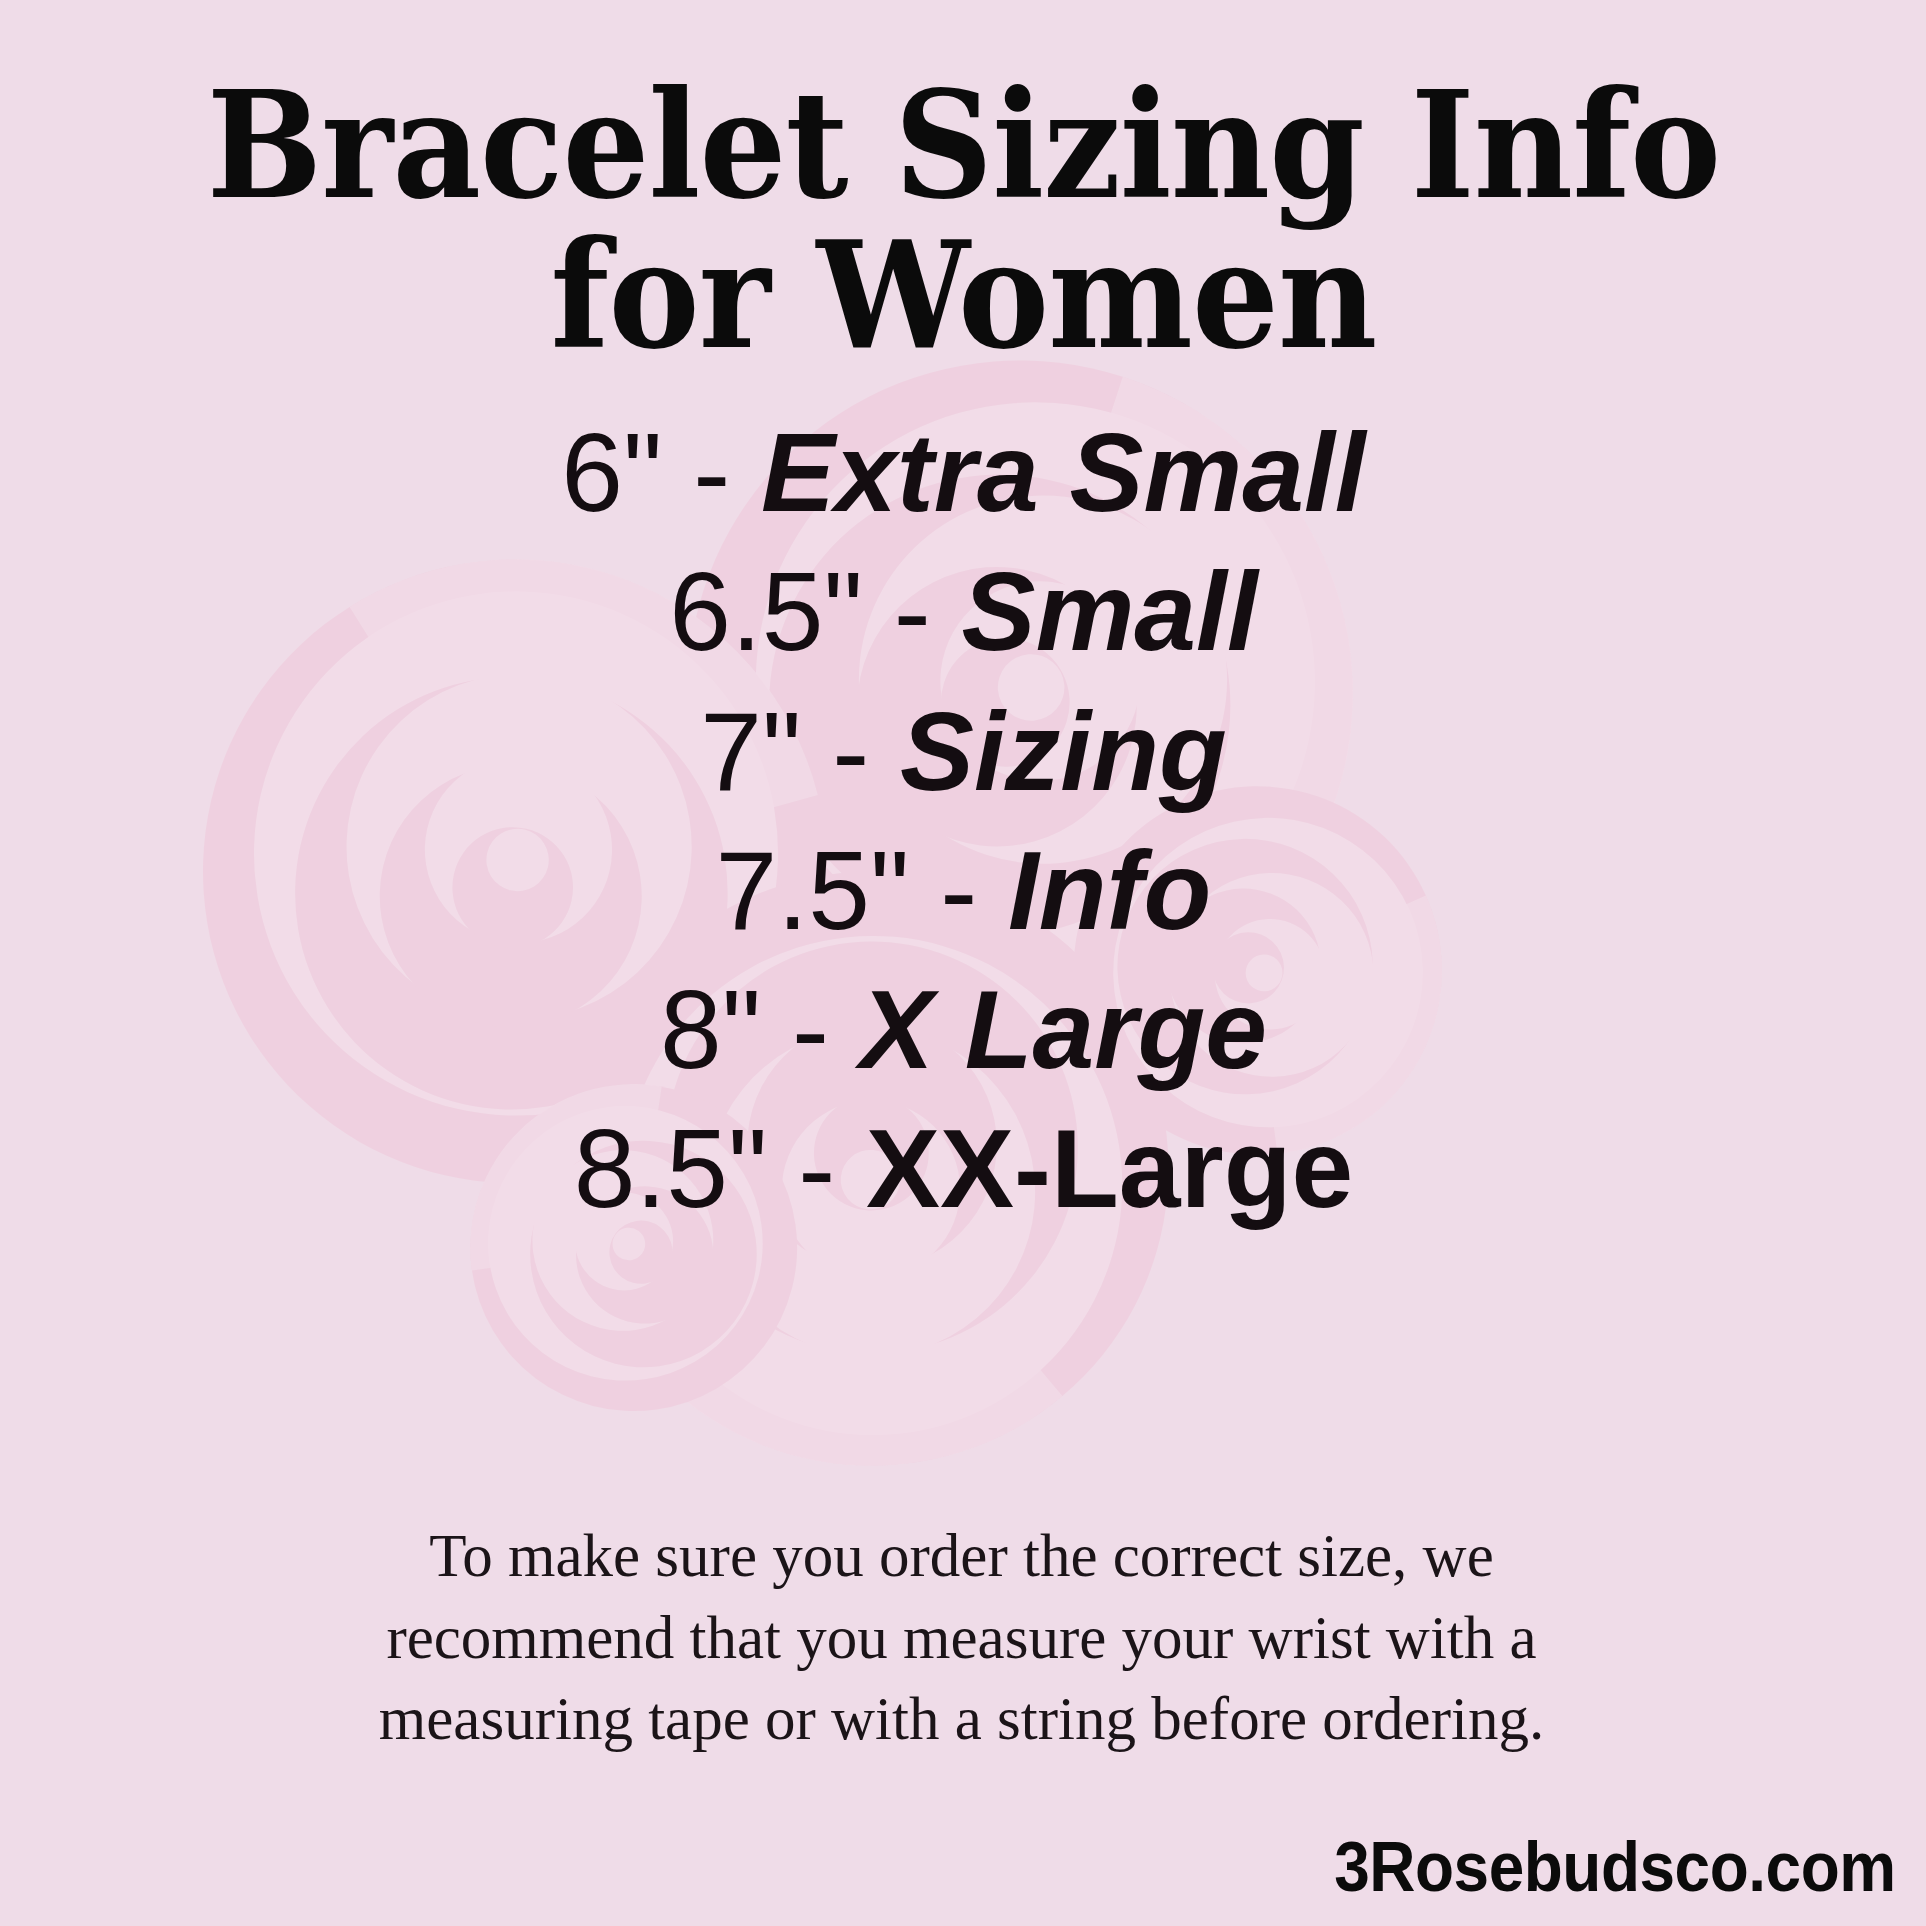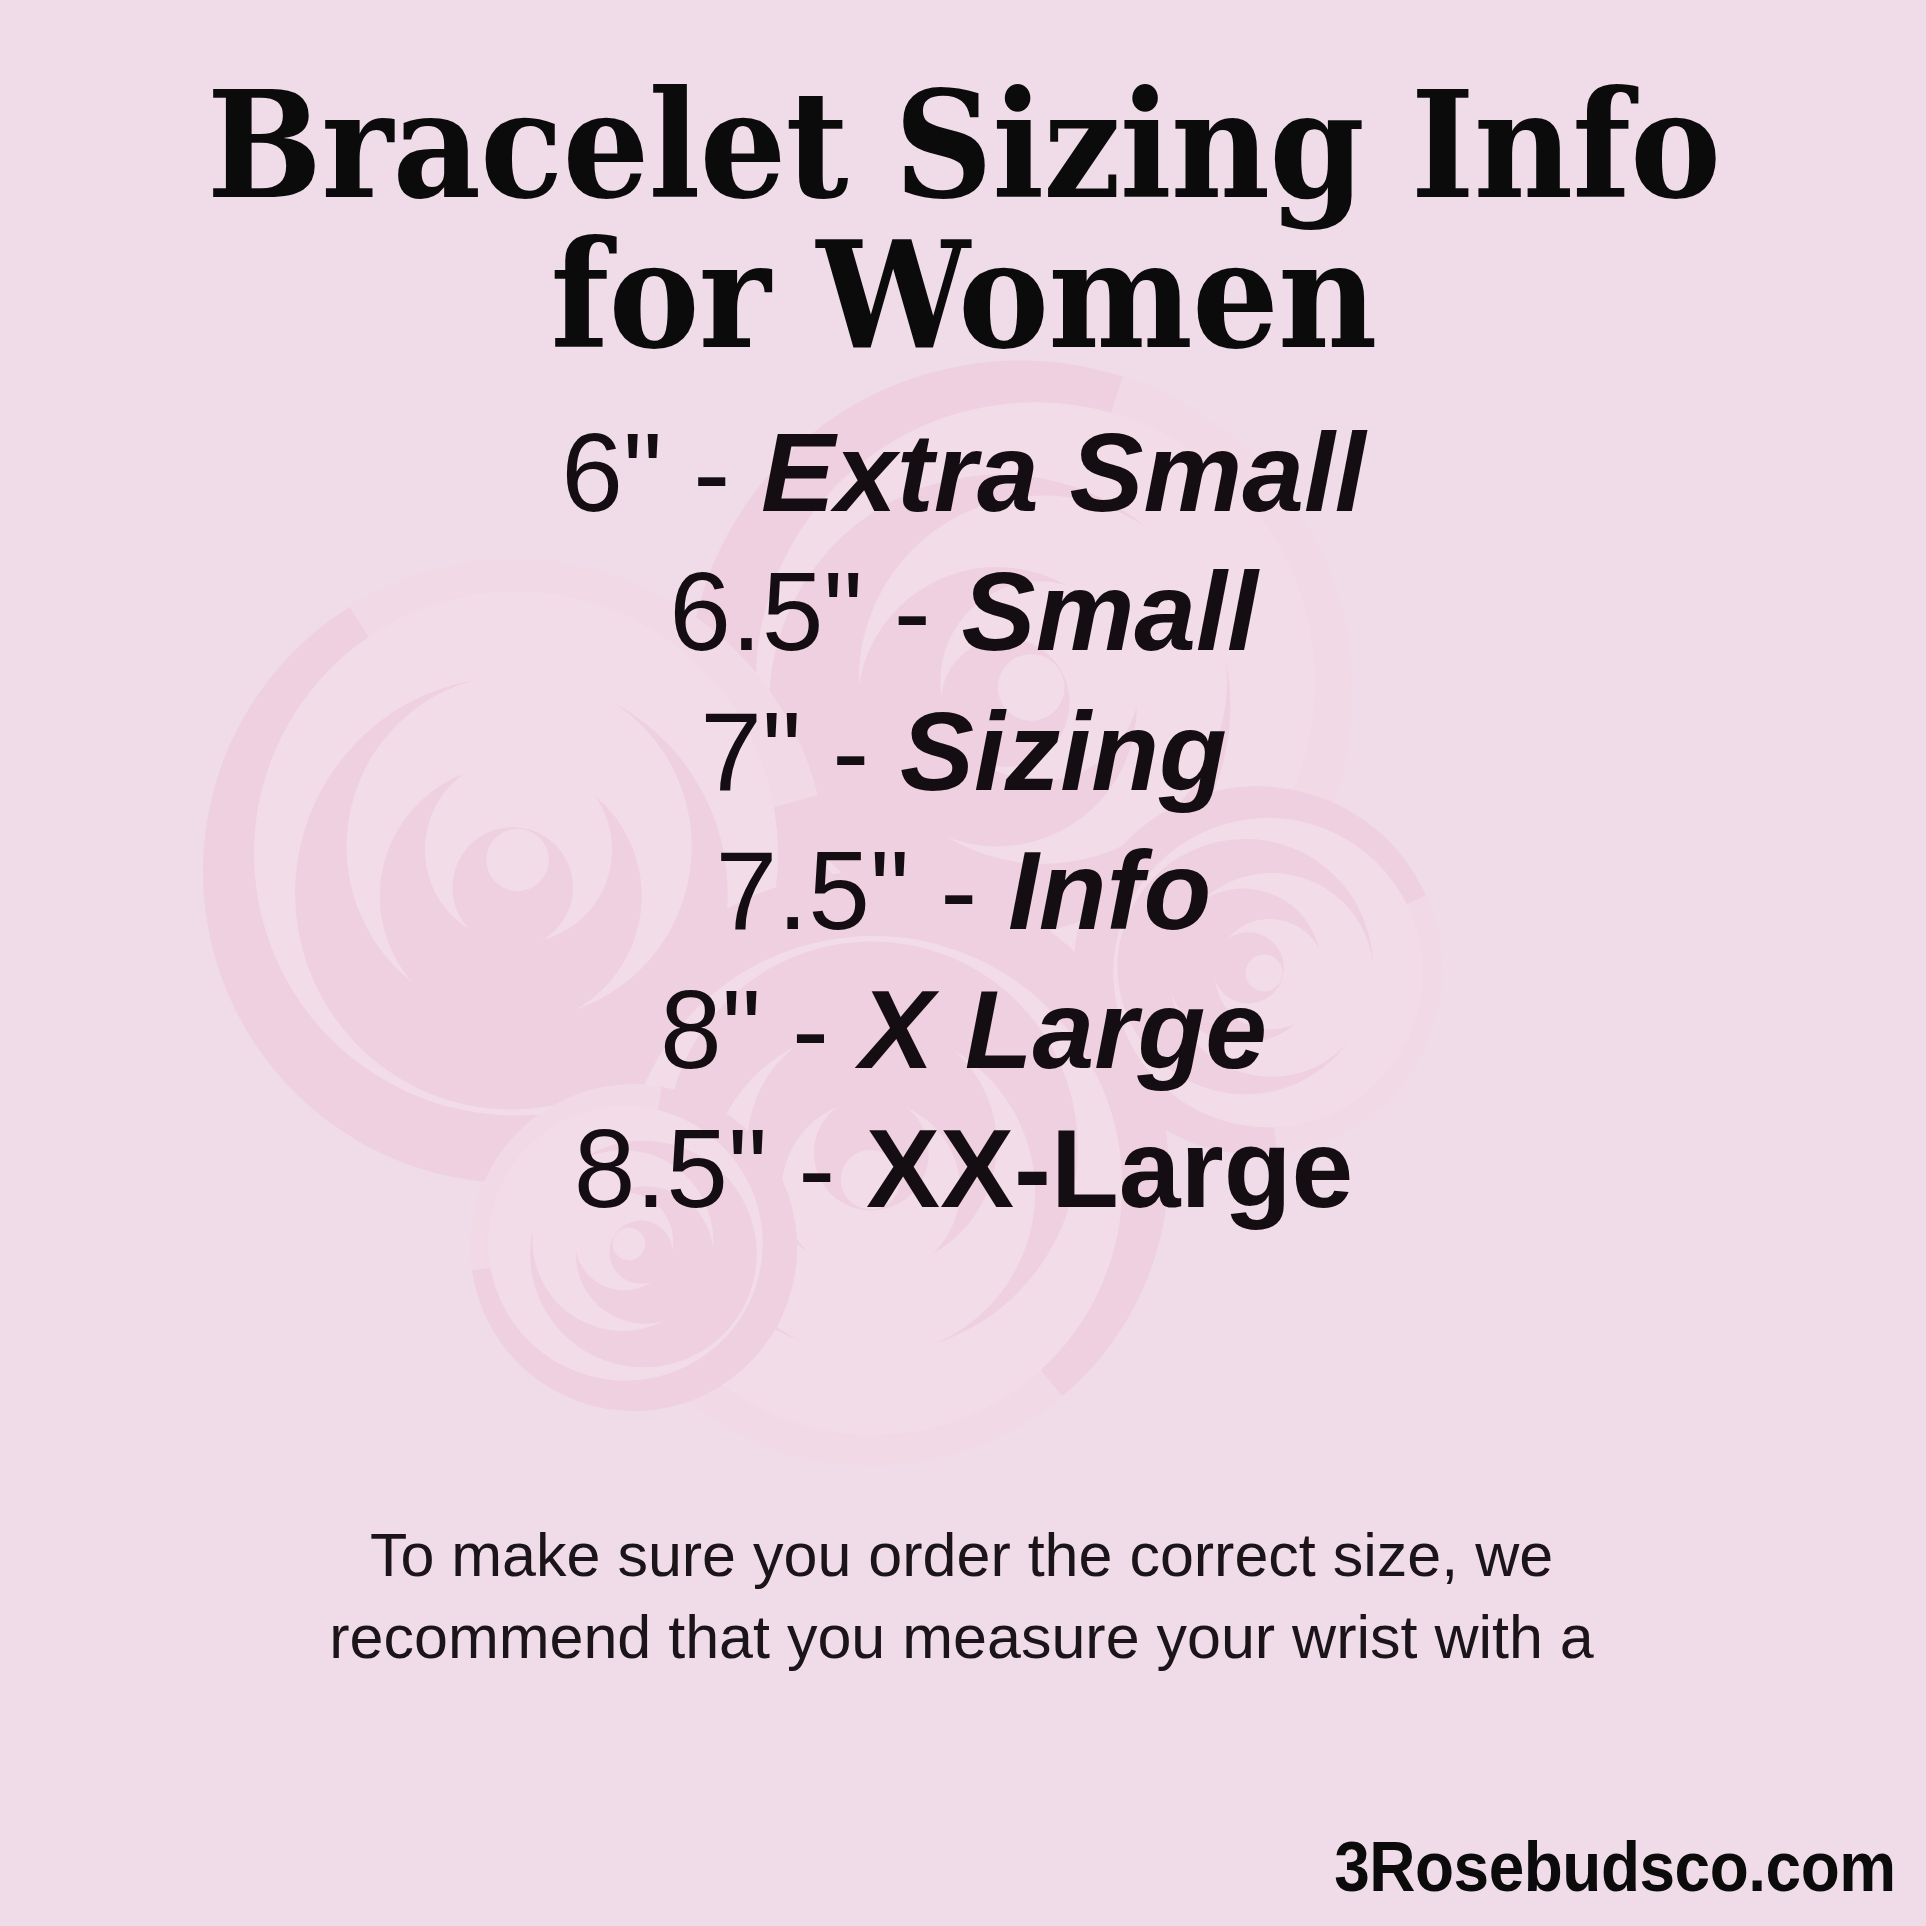--- a/index.html
+++ b/index.html
@@ -100,20 +100,21 @@
   }
 
   
   .body-block {
     position: absolute;
     left: 0;
     right: 4px;
     top: 1515px;
     padding: 0 149px;
     text-align: center;
+    font-family: Liberation Serif, serif;
   }
   .body-line {
     display: block;
     font-size: 61px;
     line-height: 1.34;
     color: #1b1418;
     font-weight: 400;
     white-space: nowrap;
   }
 
@@ -217,20 +218,21 @@
         <span class="size-measure">8.5"</span>
         <span class="size-sep">-</span>
         <span class="size-label">XX-Large</span>
       </span>
 
     </div>
 
     <div class="body-block">
       <span class="body-line">To make sure you order the correct size, we</span>
       <span class="body-line">recommend that you measure your wrist with a</span>
+      <span class="body-line">measuring tape or with a string before ordering.</span>
     </div>
 
     <div class="footer-block">
       <span class="footer-text">3Rosebudsco.com</span>
     </div>
 
   </div>
 </div>
 
 

